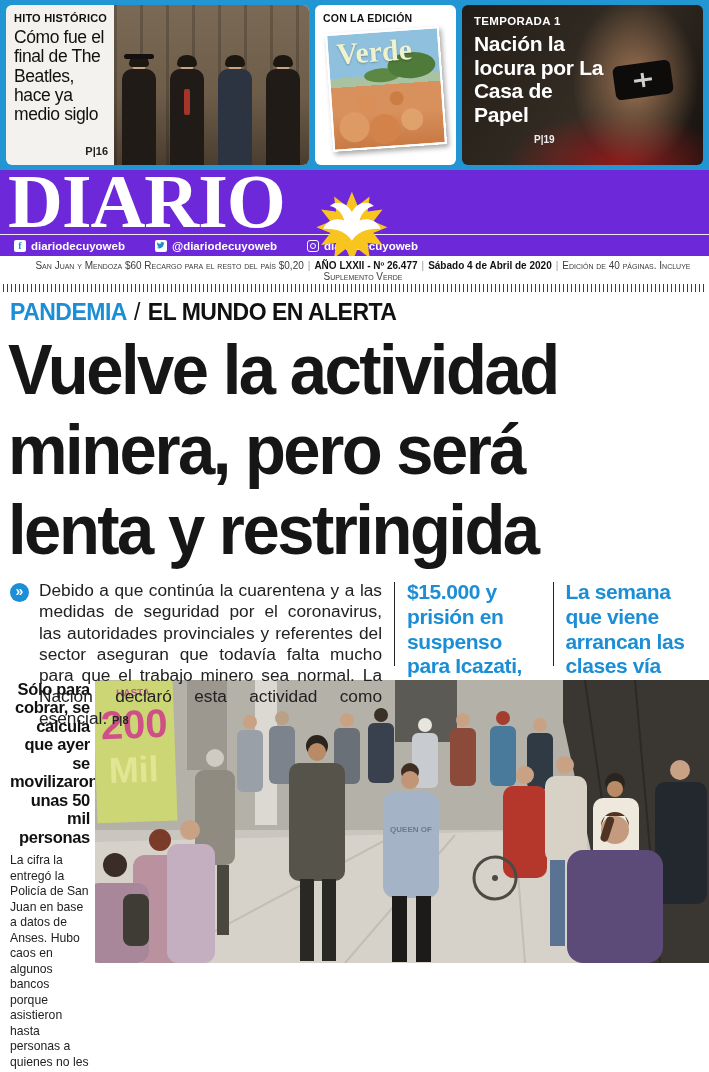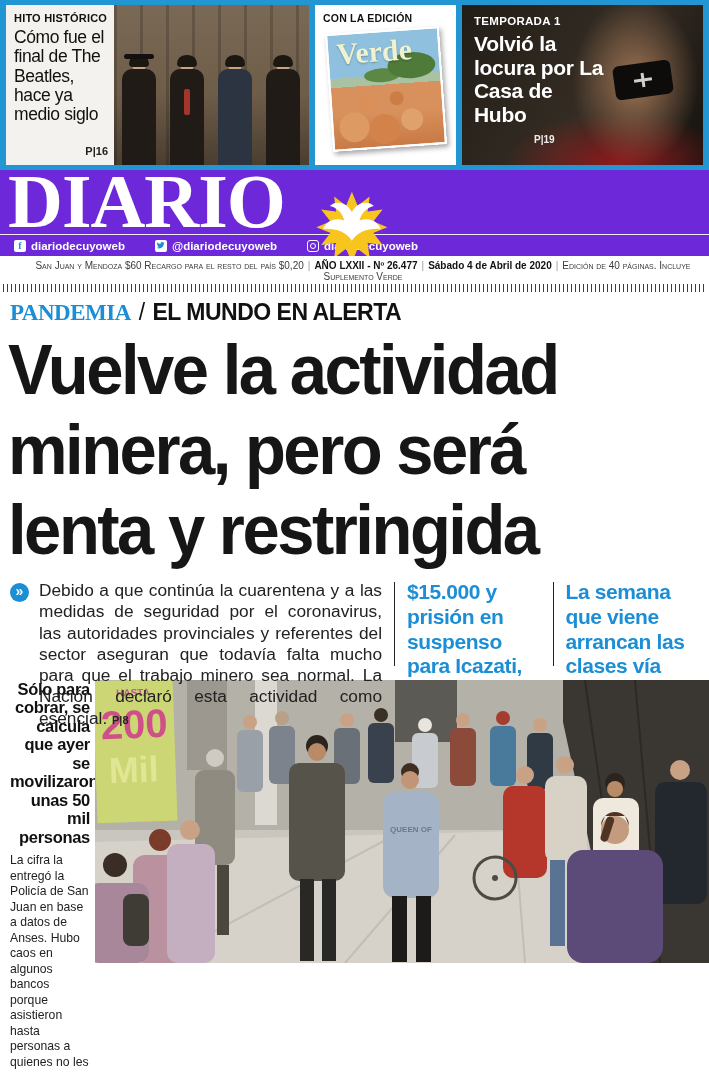--- a/index.html
+++ b/index.html
@@ -3,21 +3,21 @@
 <meta charset="utf-8">
 <style>
   * { margin:0; padding:0; box-sizing:border-box; }
   html,body { width:709px; }
   body {
     width:709px; height:1072px; background:#ffffff; overflow:hidden;
     font-family:"Liberation Sans", sans-serif; color:#111;
   }
   
   .top-strip{ background:#2196d3; padding:5px 6px 5px 6px; display:flex; gap:6px; height:170px; }
-  .teaser{ border-radius:0; overflow:hidden; position:relative; }
+  .teaser{ border-radius:6px; overflow:hidden; position:relative; }
   .teaser-beatles{ width:303px; background:#f4f2ee; display:flex; }
   .tb-text{ width:108px; padding:7px 2px 4px 8px; display:flex; flex-direction:column; }
   .tb-kicker{ font-size:11px; font-weight:bold; letter-spacing:.2px; margin-bottom:4px; }
   .tb-head{ font-size:17.5px; font-weight:normal; line-height:1.1; letter-spacing:-.4px; }
   .tb-page{ font-size:10px; font-weight:bold; margin-top:auto; text-align:right; padding:0 4px 4px 0; }
   .tb-photo{ flex:1; position:relative;
     background:
       repeating-linear-gradient(90deg, rgba(0,0,0,.18) 0 3px, rgba(0,0,0,0) 3px 26px),
       linear-gradient(180deg,#7a6a55 0%, #6e5d49 55%, #4a3e30 100%);
   }
@@ -60,21 +60,21 @@
   .sq{ width:12px; height:12px; background:#fff; border-radius:2px; display:flex; align-items:center; justify-content:center; color:#1b8ed6; font-weight:bold; font-size:10px; font-family:"Liberation Serif",serif; }
   .sq.ig{ background:transparent; border:1.6px solid #fff; border-radius:3px; position:relative; }
   .sq.ig:after{ content:""; width:4px; height:4px; border:1.4px solid #fff; border-radius:50%; position:absolute; left:50%; top:50%; transform:translate(-50%,-50%); }
   
   .dateline{ text-align:center; font-size:10px; color:#3b3b3b; padding:4px 0 1px 17px; font-variant:small-caps; }
   .dateline b{ color:#111; font-variant:normal; }
   .dateline .sep{ color:#999; padding:0 4px; font-variant:normal;}
   .tickline{ height:8px; margin:1px 3px 0 3px; background:repeating-linear-gradient(90deg,#3e3e3e 0 1px, transparent 1px 4px); }
   
   .kicker{ padding:7px 10px 0 10px; font-size:23px; font-weight:bold; letter-spacing:-.5px; }
-  .kicker .tag{ color:#1b8ed6;font-family:Liberation Serif, serif; } .kicker .slash{ color:#111; font-weight:normal; padding:0 2px;} .kicker .ctx{ color:#111; }
+  .kicker .tag{ color:#1b8ed6; } .kicker .slash{ color:#111; font-weight:normal; padding:0 2px;} .kicker .ctx{ color:#111; }
   .headline{ padding:2px 8px 0 8px; font-size:67px; font-weight:bold; color:#161616; letter-spacing:-2.5px; line-height:80px; white-space:nowrap; }
   .headline span{ display:block; transform:scaleY(1.04); transform-origin:top left; }
   
   .deck{ display:flex; padding:12px 10px 0 10px; height:104px; gap:0; }
   .lead{ width:372px; position:relative; padding-left:29px; font-size:17.3px; line-height:1.23; color:#222; text-align:justify; }
   .lead .badge{ position:absolute; left:0; top:3px; width:19px; height:19px; border-radius:50%; background:#1b8ed6; color:#fff;
       display:flex; align-items:center; justify-content:center; font-size:14px; font-weight:bold; padding-bottom:2px; }
   .pref{ font-size:11px; font-weight:bold; color:#222; white-space:nowrap; }
   .vrule{ width:1px; background:#222; margin:2px 12px 6px 12px; }
   .sec-head{ flex:1; font-size:21px; font-weight:bold; color:#1b8ed6; line-height:1.18; letter-spacing:-.4px; }
@@ -128,21 +128,21 @@
     <div class="verde-cover">
       <div class="verde-trees"></div>
       <div class="verde-squash"></div>
       <div class="verde-logo">Verde</div>
     </div>
   </div>
 
   <div class="teaser teaser-papel">
     <div class="patch"></div>
     <div class="tp-kicker">TEMPORADA 1</div>
-    <div class="tp-head">Volvió la locura por La Casa de Hubo</div>
+    <div class="tp-head">Nación la locura por La Casa de Papel</div>
     <div class="tp-page">P|19</div>
   </div>
 </div>
 
 <div class="masthead">
   <div class="mast-title">
     <span>DIARIO</span>
   </div>
   <svg class="sun" width="104" height="66" viewBox="0 0 104 78">
     <defs>

